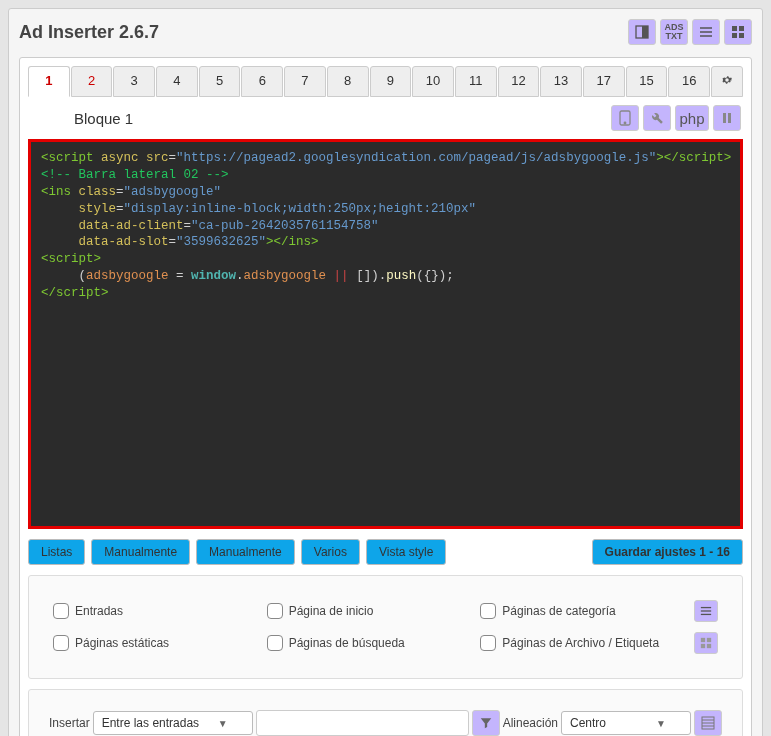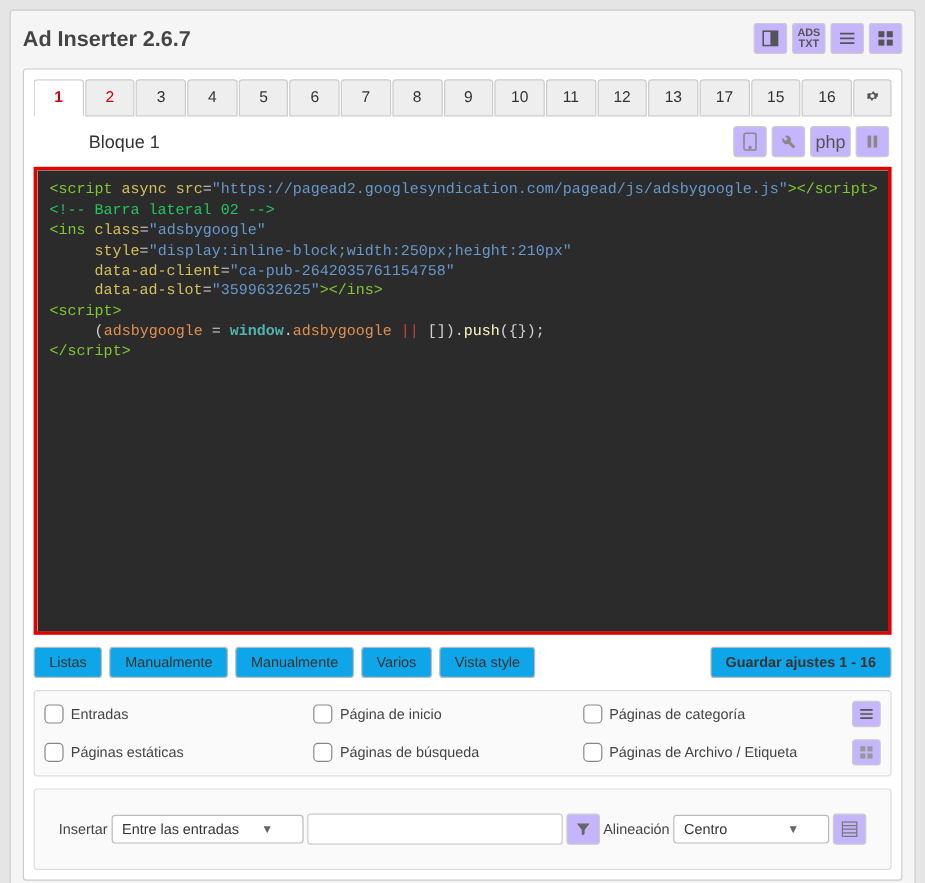--- a/index.html
+++ b/index.html
@@ -24,21 +24,21 @@
 .t-blue { color: #6699cc; }
 .t-white { color: #d0d0d0; }
 .t-grey { color: #22c55e; }
 .t-orange { color: #e09050; }
 .t-cyan { color: #50b5b0; font-weight: bold; }
 .t-red { color: #cc4444; }
 .t-pink { color: #fef9c3; }
 .btn-row { display: flex; gap: 6px; margin-top: 10px; justify-content: space-between; }
 .btn-group-left { display: flex; gap: 6px; flex-wrap: wrap; }
 .btn { padding: 5px 12px; background: #0ea5e9; border: 1px solid #bbb; border-radius: 3px; cursor: pointer; font-size: 12px; color: #333; }
-.checkbox-section { margin-top: 10px; padding: 8px; border: 1px solid #ddd; border-radius: 3px; background: #fafafa; }
+.checkbox-section { margin-top: 10px; padding: 24px; border: 1px solid #ddd; border-radius: 3px; background: #fafafa; }
 .checkbox-row { display: flex; align-items: center; }
 .checkbox-col { display: flex; align-items: center; gap: 6px; flex: 1; }
 .cb-box { width: 16px; height: 16px; border: 1.5px solid #888; border-radius: 4px; background: #fff; cursor: pointer; flex-shrink: 0; }
 .cb-label { font-size: 12px; color: #444; }
 .cb-icons { display: flex; flex-direction: column; gap: 3px; }
 .insert-row { display: flex; align-items: center; gap: 3px; margin-top: 10px; padding: 20px; border: 1px solid #ddd; border-radius: 3px; background: #fafafa; }
 .insert-label { font-size: 12px; color: #444; }
 .select { padding: 4px 24px 4px 8px; border: 1px solid #bbb; border-radius: 3px; background: #fff; font-size: 12px; position: relative; cursor: pointer; display: flex; align-items: center; }
 .chevron { margin-left: auto; color: #666; font-size: 10px; }
 .spacer-input { flex: 1; height: 26px; border: 1px solid #ccc; border-radius: 3px; background: #fff; }

